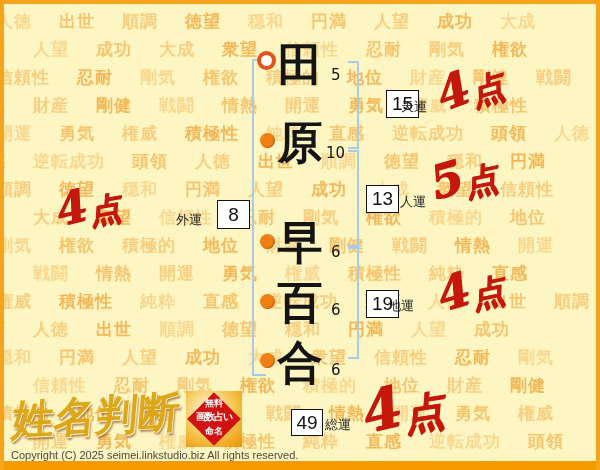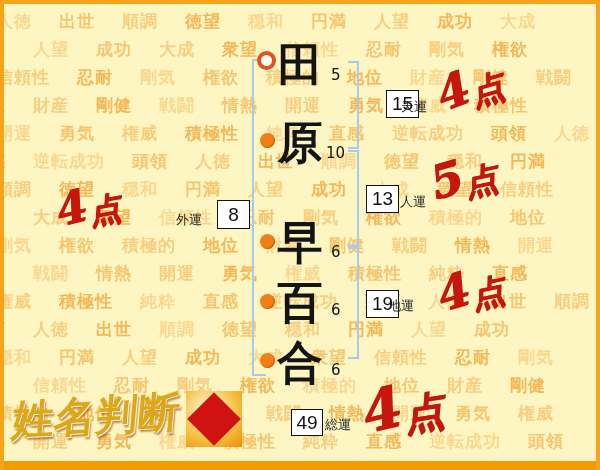--- a/index.html
+++ b/index.html
@@ -134,16 +134,22 @@
 
   <div class="score" id="tenun-score"><span>4</span><span class="unit">点</span></div>
   <div class="score" id="jinun-score"><span>5</span><span class="unit">点</span></div>
   <div class="score" id="chiun-score"><span>4</span><span class="unit">点</span></div>
   <div class="score" id="gaiun-score"><span>4</span><span class="unit">点</span></div>
   <div class="score" id="soun-score"><span>4</span><span class="unit">点</span></div>
 
   <div id="logo">姓名判断</div>
   <div id="seal">
     <div class="diamond"></div>
+    <div class="seal-text">
+      <div class="l1">無料</div>
+      <div class="l2">画数占い</div>
+      <div class="l3">命名</div>
+    </div>
   </div>
+  <div id="copyright">Copyright (C) 2025 seimei.linkstudio.biz All rights reserved.</div>
   <div id="bottombar"></div>
 
 </div>
 
 </body></html>

